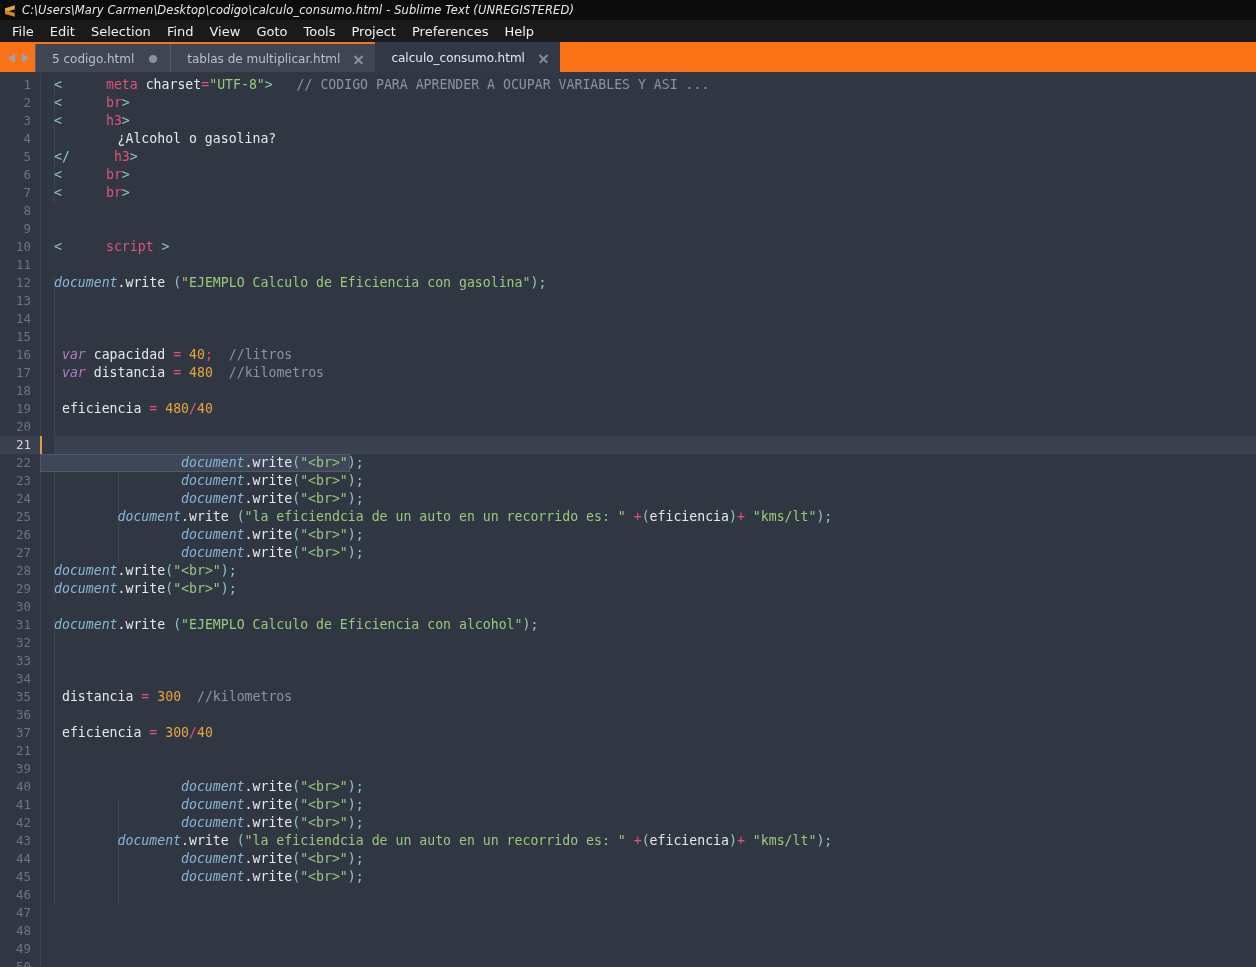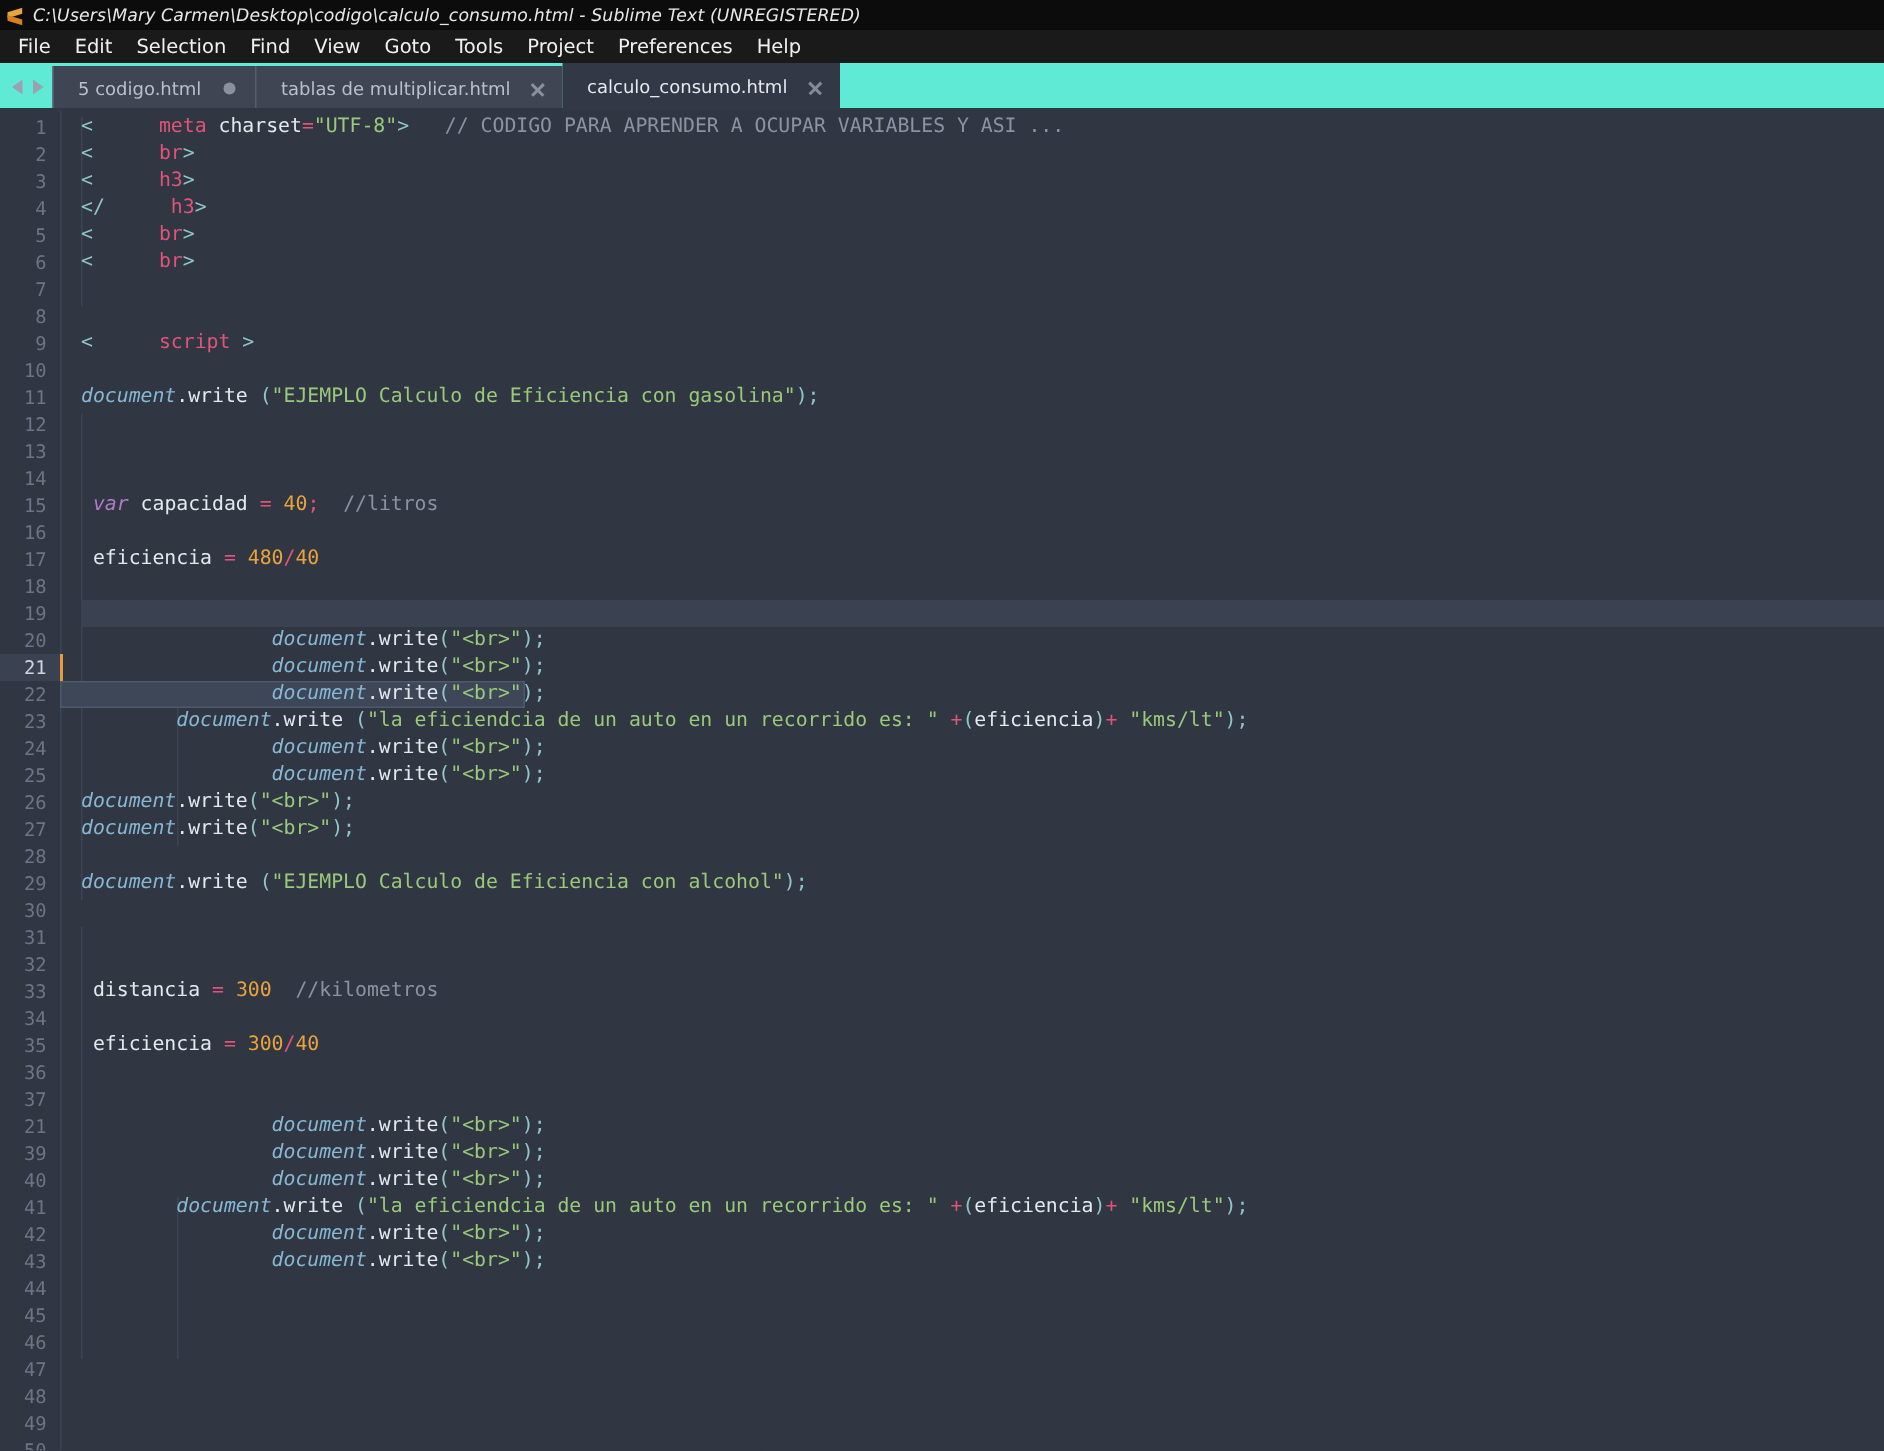--- a/index.html
+++ b/index.html
@@ -54,21 +54,21 @@
     font-size: 13px;
     padding: 2px 8px;
     white-space: nowrap;
     font-family: "DejaVu Sans", sans-serif;
     cursor: default;
   }
 
   
   .tabbar {
     height: 32px;
-    background: #5eead4;
+    background: #f97316;
     display: flex;
     align-items: flex-end;
     box-sizing: border-box;
     position: relative;
   }
   .tabbar::after {
     content: "";
     position: absolute;
     left: 0; right: 0; bottom: 0;
     height: 2px;
@@ -343,32 +343,34 @@
         <div class="iguide" style="left: 0px; top: 200px; height: 324px;"></div>
         <div class="iguide" style="left: 63.5175px; top: 380px; height: 108px;"></div>
         <div class="iguide" style="left: 0px; top: 542px; height: 288px;"></div>
         <div class="iguide" style="left: 63.5175px; top: 722px; height: 108px;"></div>
         <div class="iguide" style="left: 0px; top: 2px; height: 126px;"></div>
       </div>
     <div id="lines" style="position:relative;z-index:1;">
         <div class="line"><span class="t-punct">&lt;</span><span class="t-tag">meta</span><span class="t-plain"> </span><span class="t-attr">charset</span><span class="t-op">=</span><span class="t-string">"UTF-8"</span><span class="t-punct">&gt;</span><span class="t-plain">   </span><span class="t-comment">// CODIGO PARA APRENDER A OCUPAR VARIABLES Y ASI ...</span></div>
         <div class="line"><span class="t-punct">&lt;</span><span class="t-tag">br</span><span class="t-punct">&gt;</span></div>
         <div class="line"><span class="t-punct">&lt;</span><span class="t-tag">h3</span><span class="t-punct">&gt;</span></div>
+        <div class="line"><span class="t-plain">        ¿Alcohol o gasolina?</span></div>
         <div class="line"><span class="t-punct">&lt;/</span><span class="t-tag">h3</span><span class="t-punct">&gt;</span></div>
         <div class="line"><span class="t-punct">&lt;</span><span class="t-tag">br</span><span class="t-punct">&gt;</span></div>
         <div class="line"><span class="t-punct">&lt;</span><span class="t-tag">br</span><span class="t-punct">&gt;</span></div>
         <div class="line">&nbsp;</div>
         <div class="line">&nbsp;</div>
         <div class="line"><span class="t-punct">&lt;</span><span class="t-tag">script</span><span class="t-plain"> </span><span class="t-punct">&gt;</span></div>
         <div class="line">&nbsp;</div>
         <div class="line"><span class="t-fnobj">document</span><span class="t-member">.write</span><span class="t-plain"> </span><span class="t-paren">(</span><span class="t-string">"EJEMPLO Calculo de Eficiencia con gasolina"</span><span class="t-paren">)</span><span class="t-punct">;</span></div>
         <div class="line">&nbsp;</div>
         <div class="line">&nbsp;</div>
         <div class="line">&nbsp;</div>
         <div class="line"><span class="t-plain"> </span><span class="t-kw">var</span><span class="t-plain"> capacidad </span><span class="t-op">=</span><span class="t-plain"> </span><span class="t-num">40</span><span class="t-op">;</span><span class="t-plain">  </span><span class="t-comment">//litros</span></div>
+        <div class="line"><span class="t-plain"> </span><span class="t-kw">var</span><span class="t-plain"> distancia </span><span class="t-op">=</span><span class="t-plain"> </span><span class="t-num">480</span><span class="t-plain">  </span><span class="t-comment">//kilometros</span></div>
         <div class="line">&nbsp;</div>
         <div class="line"><span class="t-plain"> eficiencia </span><span class="t-op">=</span><span class="t-plain"> </span><span class="t-num">480</span><span class="t-op">/</span><span class="t-num">40</span></div>
         <div class="line">&nbsp;</div>
         <div class="line active-line">&nbsp;</div>
         <div class="line"><span class="t-plain">                </span><span class="t-fnobj">document</span><span class="t-member">.write</span><span class="t-paren">(</span><span class="t-string">"&lt;br&gt;"</span><span class="t-paren">)</span><span class="t-punct">;</span></div>
         <div class="line"><span class="t-plain">                </span><span class="t-fnobj">document</span><span class="t-member">.write</span><span class="t-paren">(</span><span class="t-string">"&lt;br&gt;"</span><span class="t-paren">)</span><span class="t-punct">;</span></div>
         <div class="line"><span class="t-plain">                </span><span class="t-fnobj">document</span><span class="t-member">.write</span><span class="t-paren">(</span><span class="t-string">"&lt;br&gt;"</span><span class="t-paren">)</span><span class="t-punct">;</span></div>
         <div class="line"><span class="t-plain">        </span><span class="t-fnobj">document</span><span class="t-member">.write</span><span class="t-plain"> </span><span class="t-paren">(</span><span class="t-string">"la eficiendcia de un auto en un recorrido es: "</span><span class="t-plain"> </span><span class="t-op">+</span><span class="t-paren">(</span><span class="t-plain">eficiencia</span><span class="t-paren">)</span><span class="t-op">+</span><span class="t-plain"> </span><span class="t-string">"kms/lt"</span><span class="t-paren">)</span><span class="t-punct">;</span></div>
         <div class="line"><span class="t-plain">                </span><span class="t-fnobj">document</span><span class="t-member">.write</span><span class="t-paren">(</span><span class="t-string">"&lt;br&gt;"</span><span class="t-paren">)</span><span class="t-punct">;</span></div>
         <div class="line"><span class="t-plain">                </span><span class="t-fnobj">document</span><span class="t-member">.write</span><span class="t-paren">(</span><span class="t-string">"&lt;br&gt;"</span><span class="t-paren">)</span><span class="t-punct">;</span></div>

